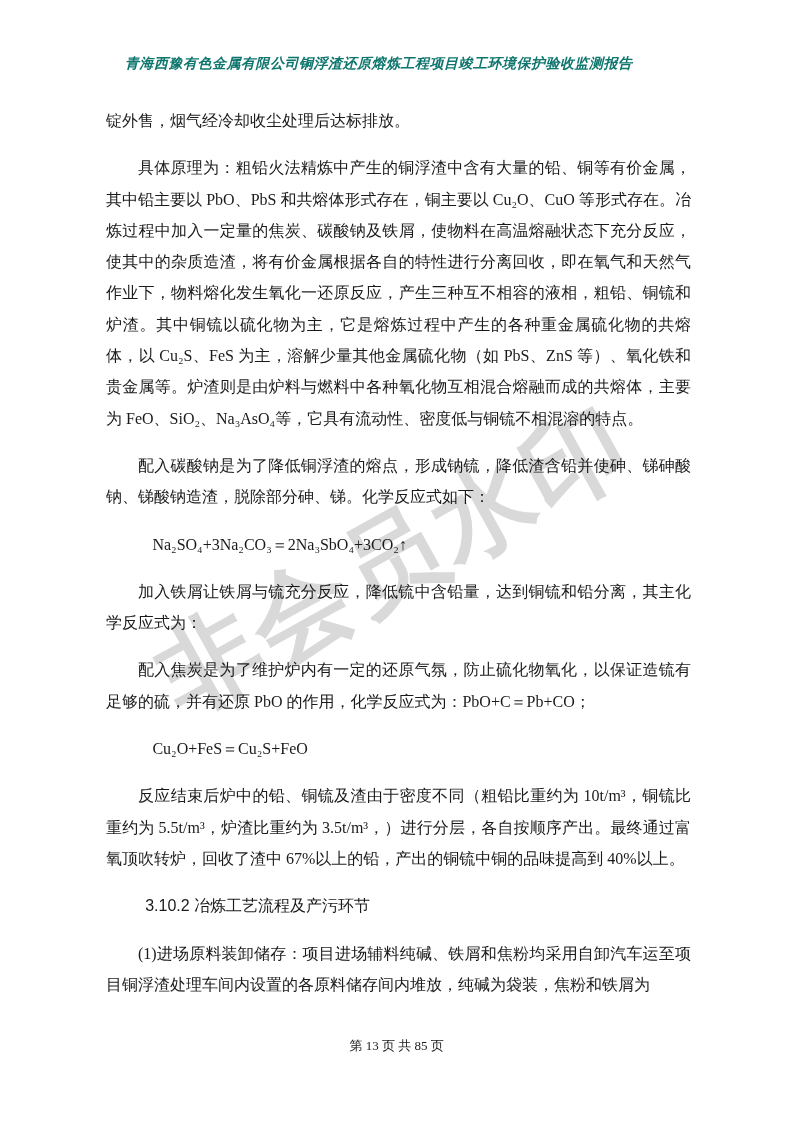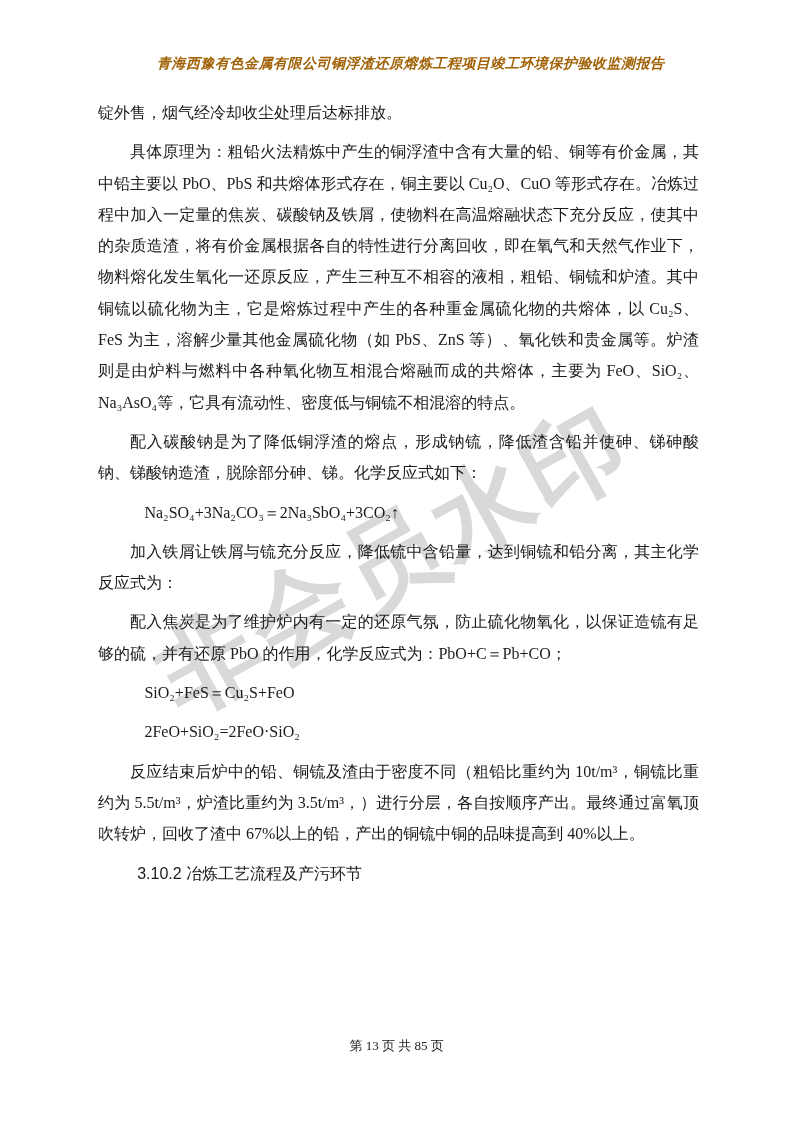--- a/index.html
+++ b/index.html
@@ -15,24 +15,23 @@
   }
   .doc-header {
     position: absolute;
     top: 55px;
     left: 125px;
     width: 540px;
     font-size: 14px;
     font-style: italic;
     font-weight: 600;
     letter-spacing: 0.5px;
-    color: #a16207;
+    color: #0f766e;
     white-space: nowrap;
     z-index: 2;
-    margin-left: 32px;
   }
   .watermark {
     position: absolute;
     left: 394px;
     top: 561px;
     transform: translate(-50%, -50%) rotate(-29deg);
     font-family: "Liberation Sans", "DejaVu Sans", sans-serif;
     font-size: 100px;
     font-weight: bold;
     letter-spacing: 4px;
@@ -43,21 +42,21 @@
   .content {
     position: absolute;
     top: 89px;
     left: 90px;
     width: 617px;
     font-size: 16px;
     line-height: 31.3px;
     text-align: justify;
     z-index: 2;
   }
-  .blk { margin: 8px; }
+  .blk { margin: 16px; }
   .cont { text-indent: 0; }
   .para { text-indent: 2em; }
   .formula { text-indent: 2.9em; text-align: left; }
   .heading {
     text-indent: 2.45em;
     font-weight: normal;
     font-family: "Liberation Sans", "DejaVu Sans", sans-serif;
     text-align: left;
   }
   .doc-footer {
@@ -80,21 +79,21 @@
 
   <div class="doc-header">青海西豫有色金属有限公司铜浮渣还原熔炼工程项目竣工环境保护验收监测报告</div>
 
   <div class="content">
     <div class="blk cont">锭外售，烟气经冷却收尘处理后达标排放。</div>
     <div class="blk para">具体原理为：粗铅火法精炼中产生的铜浮渣中含有大量的铅、铜等有价金属，其中铅主要以 PbO、PbS 和共熔体形式存在，铜主要以 Cu₂O、CuO 等形式存在。冶炼过程中加入一定量的焦炭、碳酸钠及铁屑，使物料在高温熔融状态下充分反应，使其中的杂质造渣，将有价金属根据各自的特性进行分离回收，即在氧气和天然气作业下，物料熔化发生氧化一还原反应，产生三种互不相容的液相，粗铅、铜锍和炉渣。其中铜锍以硫化物为主，它是熔炼过程中产生的各种重金属硫化物的共熔体，以 Cu₂S、FeS 为主，溶解少量其他金属硫化物（如 PbS、ZnS 等）、氧化铁和贵金属等。炉渣则是由炉料与燃料中各种氧化物互相混合熔融而成的共熔体，主要为 FeO、SiO₂、Na₃AsO₄等，它具有流动性、密度低与铜锍不相混溶的特点。</div>
     <div class="blk para">配入碳酸钠是为了降低铜浮渣的熔点，形成钠锍，降低渣含铅并使砷、锑砷酸钠、锑酸钠造渣，脱除部分砷、锑。化学反应式如下：</div>
     <div class="blk formula">Na₂SO₄+3Na₂CO₃＝2Na₃SbO₄+3CO₂↑</div>
     <div class="blk para">加入铁屑让铁屑与锍充分反应，降低锍中含铅量，达到铜锍和铅分离，其主化学反应式为：</div>
     <div class="blk para">配入焦炭是为了维护炉内有一定的还原气氛，防止硫化物氧化，以保证造锍有足够的硫，并有还原 PbO 的作用，化学反应式为：PbO+C＝Pb+CO；</div>
-    <div class="blk formula">SiO₂+FeS＝Cu₂S+FeO</div>
-    <div class="blk formula">2FeO+SiO₂=2FeO·SiO₂</div>
+    <div class="blk formula">Cu₂O+FeS＝Cu₂S+FeO</div>
     <div class="blk para">反应结束后炉中的铅、铜锍及渣由于密度不同（粗铅比重约为 10t/m³，铜锍比重约为 5.5t/m³，炉渣比重约为 3.5t/m³，）进行分层，各自按顺序产出。最终通过富氧顶吹转炉，回收了渣中 67%以上的铅，产出的铜锍中铜的品味提高到 40%以上。</div>
     <div class="blk heading">3.10.2 冶炼工艺流程及产污环节</div>
+    <div class="blk para">(1)进场原料装卸储存：项目进场辅料纯碱、铁屑和焦粉均采用自卸汽车运至项目铜浮渣处理车间内设置的各原料储存间内堆放，纯碱为袋装，焦粉和铁屑为</div>
   </div>
 
   <div class="doc-footer">第 13 页 共 85 页</div>
 
 </div>
 
 </body></html>

